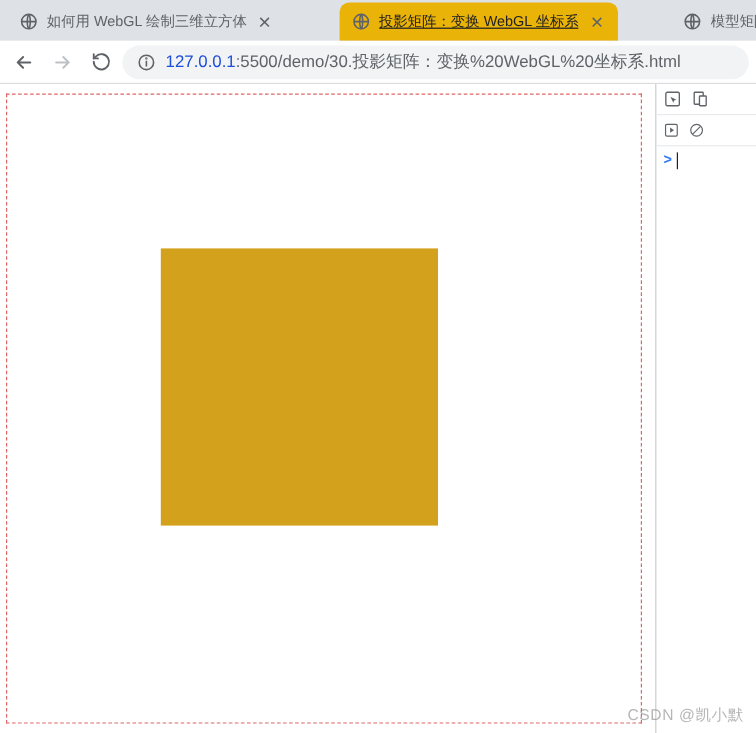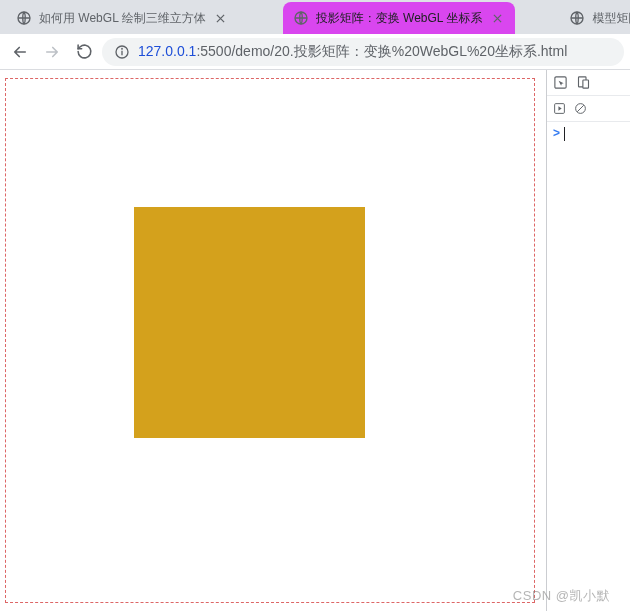--- a/index.html
+++ b/index.html
@@ -24,21 +24,21 @@
       color: #5f6368;
       border-top-left-radius: 8px;
       border-top-right-radius: 8px;
       position: relative;
       min-width: 0;
       gap: 7px;
       white-space: nowrap;
       flex-shrink: 0;
     }
     .tab.inactive { background: transparent; max-width: 244px; }
-    .tab.active { background: #d946ef; color: #202124; max-width: 244px; }
+    .tab.active { background: #eab308; color: #202124; max-width: 244px; text-decoration: underline; }
     .tab.trunc { max-width: 125px; padding-right: 2px; }
     .tab-favicon {
       width: 16px; height: 16px; flex-shrink: 0;
       display: flex; align-items: center; justify-content: center;
     }
     .tab-title { overflow: hidden; text-overflow: ellipsis; white-space: nowrap; flex: 1; }
     .tab-close {
       width: 16px; height: 16px; flex-shrink: 0;
       display: flex; align-items: center; justify-content: center;
       font-size: 12px; color: #5f6368;
@@ -135,21 +135,21 @@
     .prompt-caret { color: #367cf1; font-weight: bold; font-size: 12px; }
     .cursor {
       width: 1px; height: 14px;
       background: #202124;
       margin-top: 1px;
     }
 
     
     .watermark {
       position: absolute;
-      right: 20px;
+      right: 10px;
       bottom: 6px;
       font-size: 13px;
       color: rgba(120,120,120,0.55);
       letter-spacing: 0.5px;
       pointer-events: none;
     }
 
     svg { display: block; }
   </style>
 </head>
@@ -214,21 +214,21 @@
   </div>
   <div class="omnibox">
     <span class="info-icon">
       <svg width="16" height="16" viewBox="0 0 24 24" fill="none" stroke="#5f6368" stroke-width="2">
           <circle cx="12" cy="12" r="9"></circle>
           <line x1="12" y1="10" x2="12" y2="17"></line>
           <circle cx="12" cy="7" r="0.5" fill="#5f6368"></circle>
         </svg>
     </span>
     <span class="url-text">
-      <span class="host">127.0.0.1</span><span class="path">:5500/demo/20.投影矩阵：变换%20WebGL%20坐标系.html</span>
+      <span class="host">127.0.0.1</span><span class="path">:5500/demo/30.投影矩阵：变换%20WebGL%20坐标系.html</span>
     </span>
   </div>
 </div>
 
 <div class="content">
   <div class="canvas-wrap">
     <div class="canvas">
       <div class="square"></div>
     </div>
   </div>

